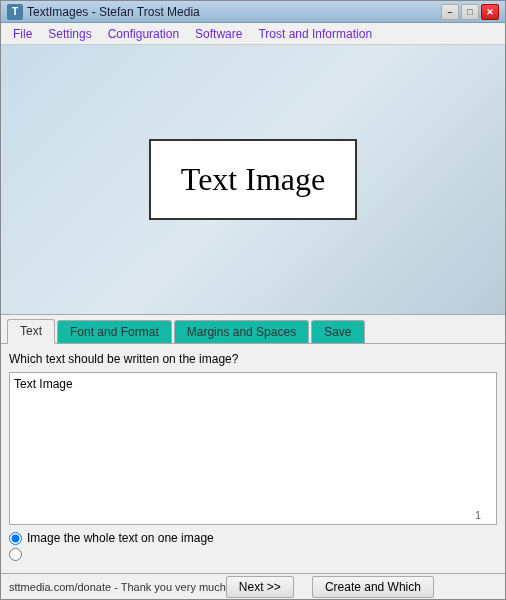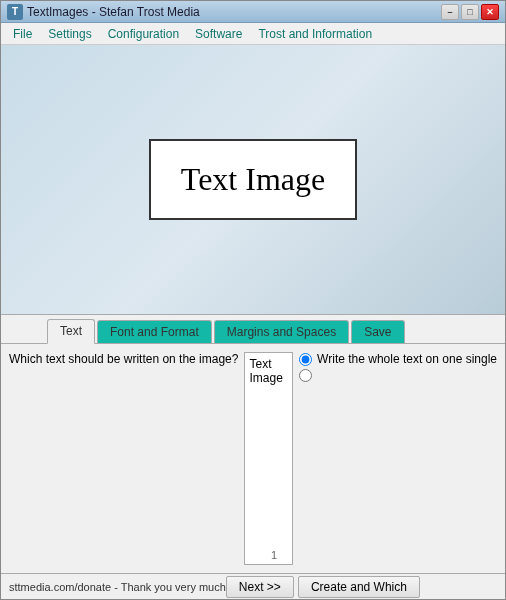--- a/index.html
+++ b/index.html
@@ -88,21 +88,21 @@
       align-items: center;
       padding: 0 4px;
       border-bottom: 1px solid #ccc;
     }
 
     .menu-item {
       padding: 2px 8px;
       cursor: pointer;
       border-radius: 2px;
       font-size: 12px;
-      color: #0f766e;
+      color: #6d28d9;
     }
 
     
     .preview-area {
       background: linear-gradient(135deg, #c8dce8 0%, #dde8f0 50%, #b8ccd8 100%);
       flex: 0 0 270px;
       display: flex;
       align-items: center;
       justify-content: center;
       border-bottom: 1px solid #aaa;
@@ -139,28 +139,27 @@
       border-radius: 3px 3px 0 0;
       color: #333;
     }
     .tab.active {
       background: #f0f0f0;
       border-bottom: 1px solid #f0f0f0;
       font-weight: normal;
       z-index: 1;
       margin-bottom: -1px;
       padding-bottom: 5px;
-      margin-left: 40px;
     }
 
     
     .content-panel {
       flex: 1;
       display: flex;
-      flex-direction: row;
+      flex-direction: column;
       padding: 8px;
       gap: 6px;
     }
 
     .question-label {
       font-size: 12px;
       color: #000;
     }
 
     .textarea-wrapper {
@@ -218,21 +217,21 @@
       padding: 0 8px;
     }
 
     .status-text {
       font-size: 11px;
       color: #333;
     }
 
     .status-buttons {
       display: flex;
-      gap: 4px;
+      gap: 18px;
     }
 
     .action-btn {
       padding: 3px 12px;
       background: linear-gradient(to bottom, #f5f5f5, #e0e0e0);
       border: 1px solid #aaa;
       border-radius: 2px;
       cursor: pointer;
       font-size: 12px;
       color: #000;
@@ -282,21 +281,21 @@
     <div class="question-label">Which text should be written on the image?</div>
 
     <div class="textarea-wrapper">
       <textarea class="text-textarea" style="">Text Image</textarea>
       <span class="char-count">1</span>
     </div>
 
     <div class="radio-group">
       <label class="radio-option">
         <input type="radio" name="save-mode" checked="" style="">
-        <span>Write the whole text on one single</span>
+        <span>Image the whole text on one image</span>
       </label>
       <label class="radio-option">
         <input type="radio" name="save-mode" style="">
       </label>
     </div>
   </div>
 
   <div class="status-bar">
     <span class="status-text">sttmedia.com/donate - Thank you very much</span>
     <div class="status-buttons">

